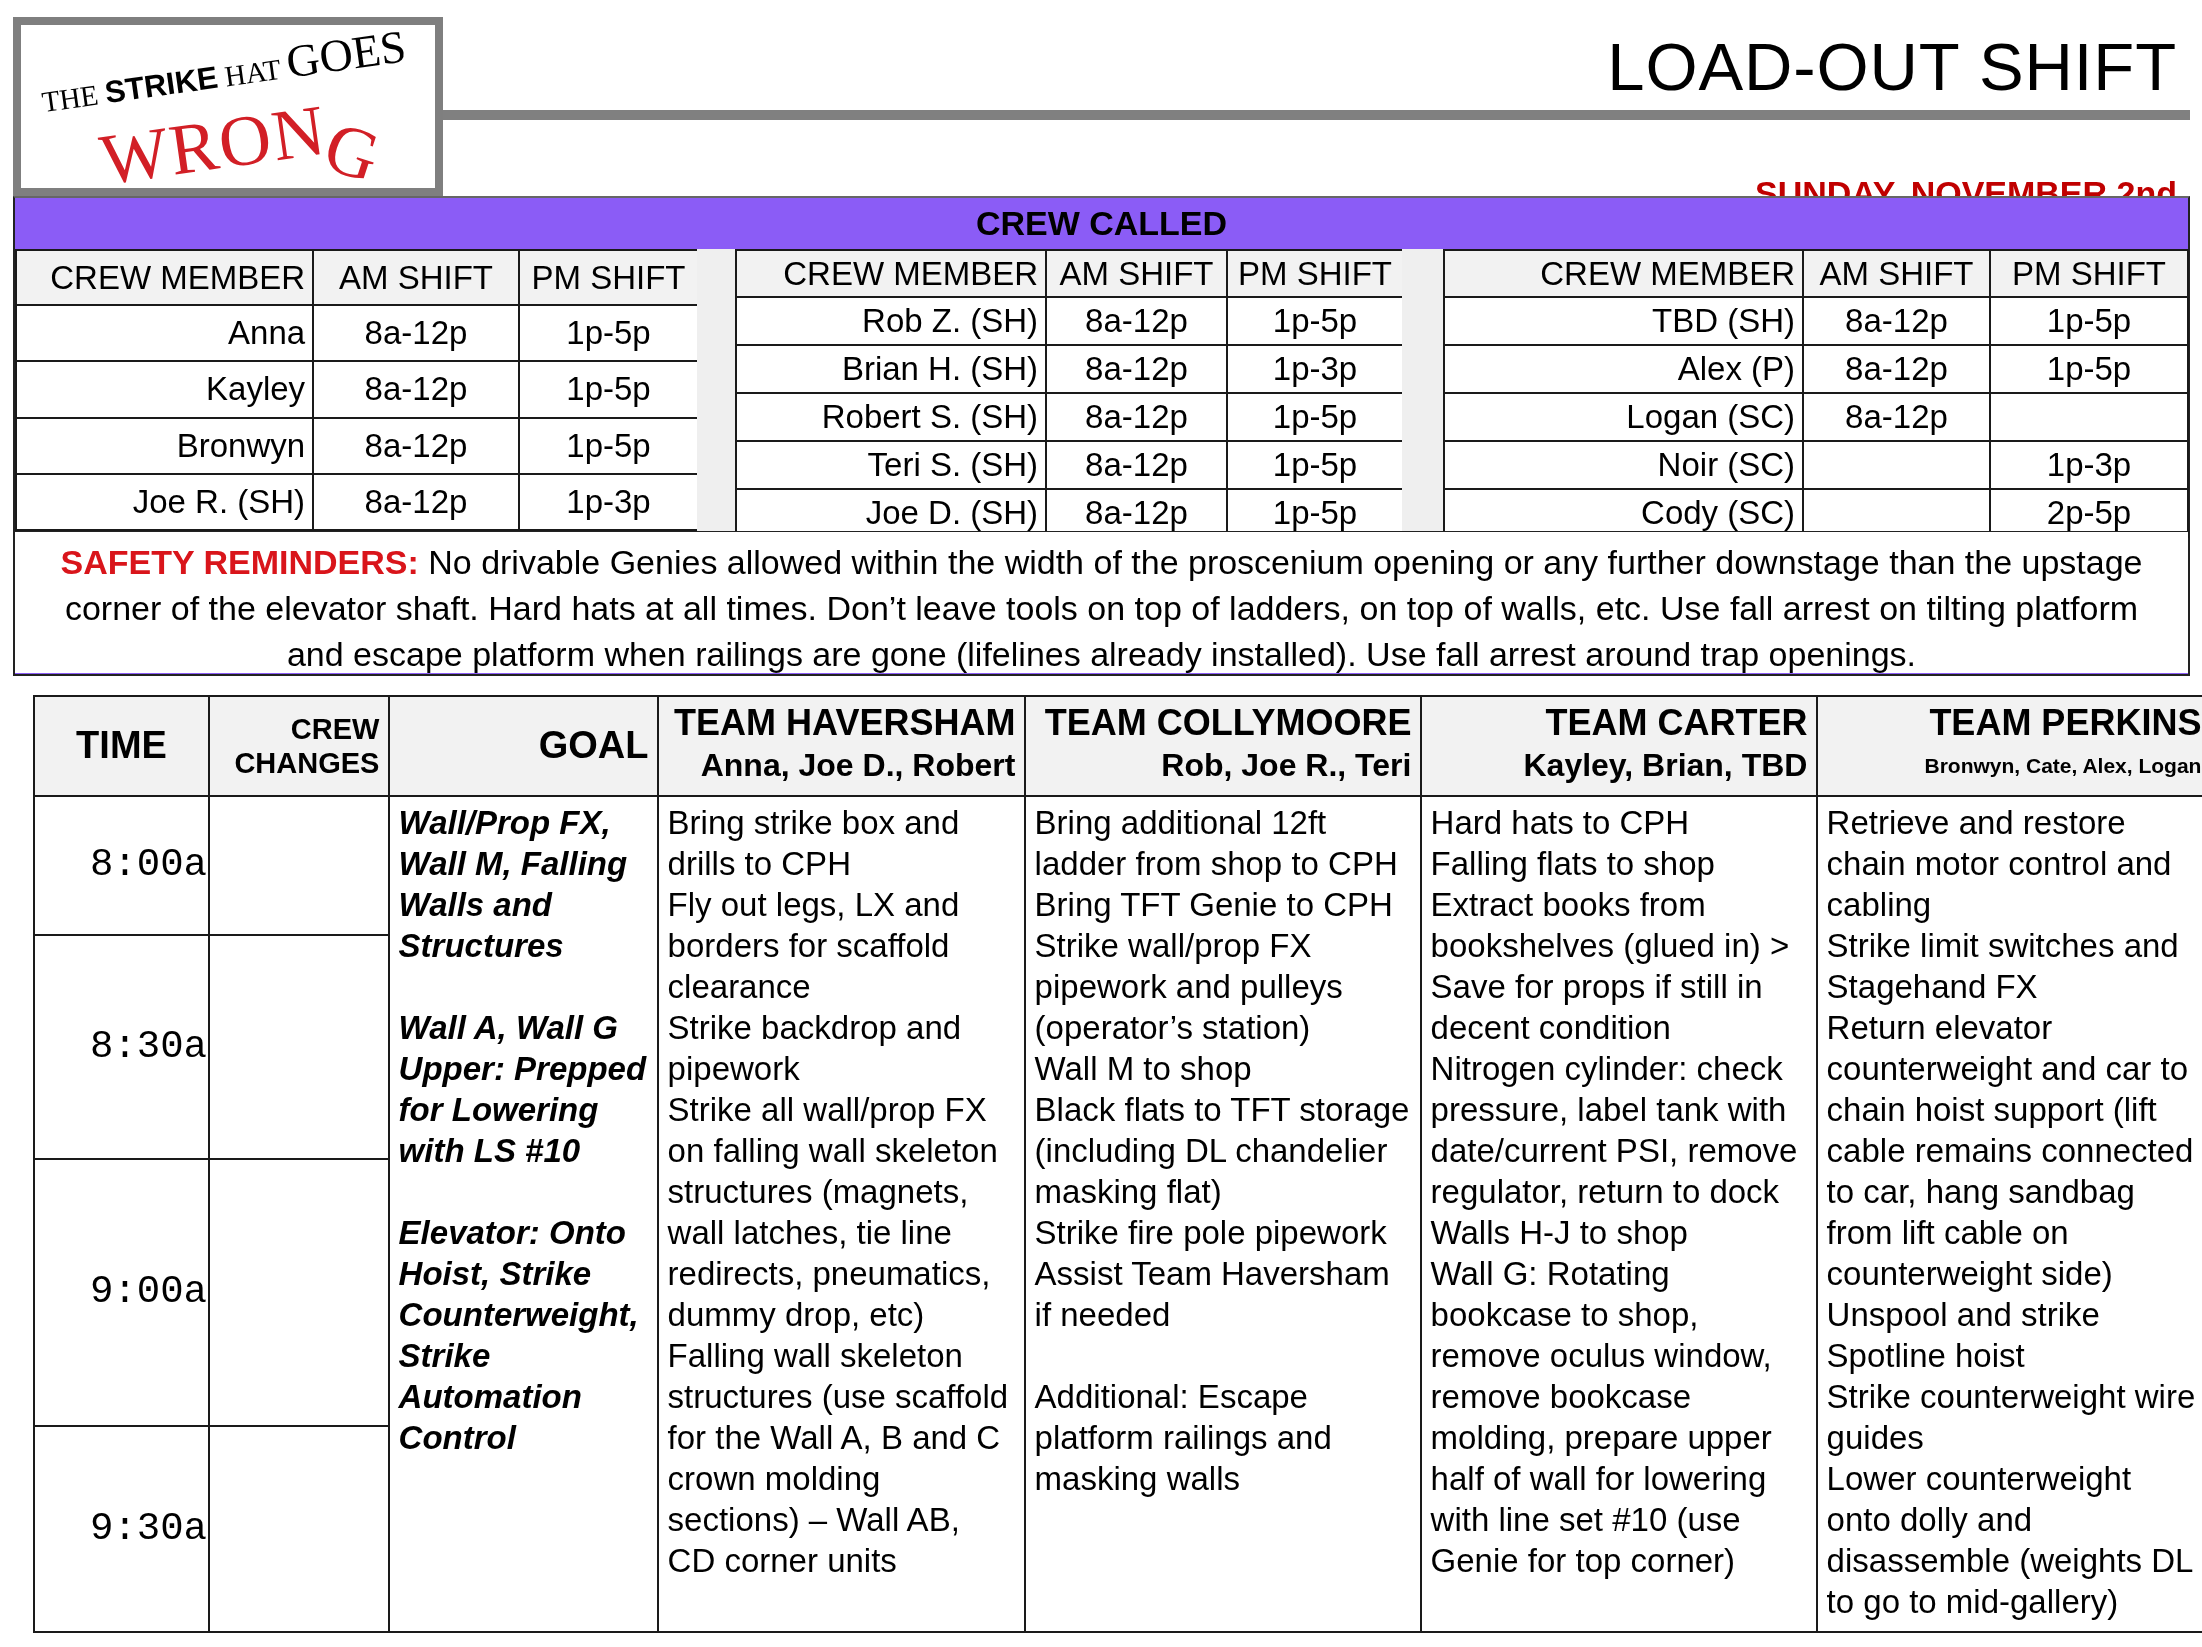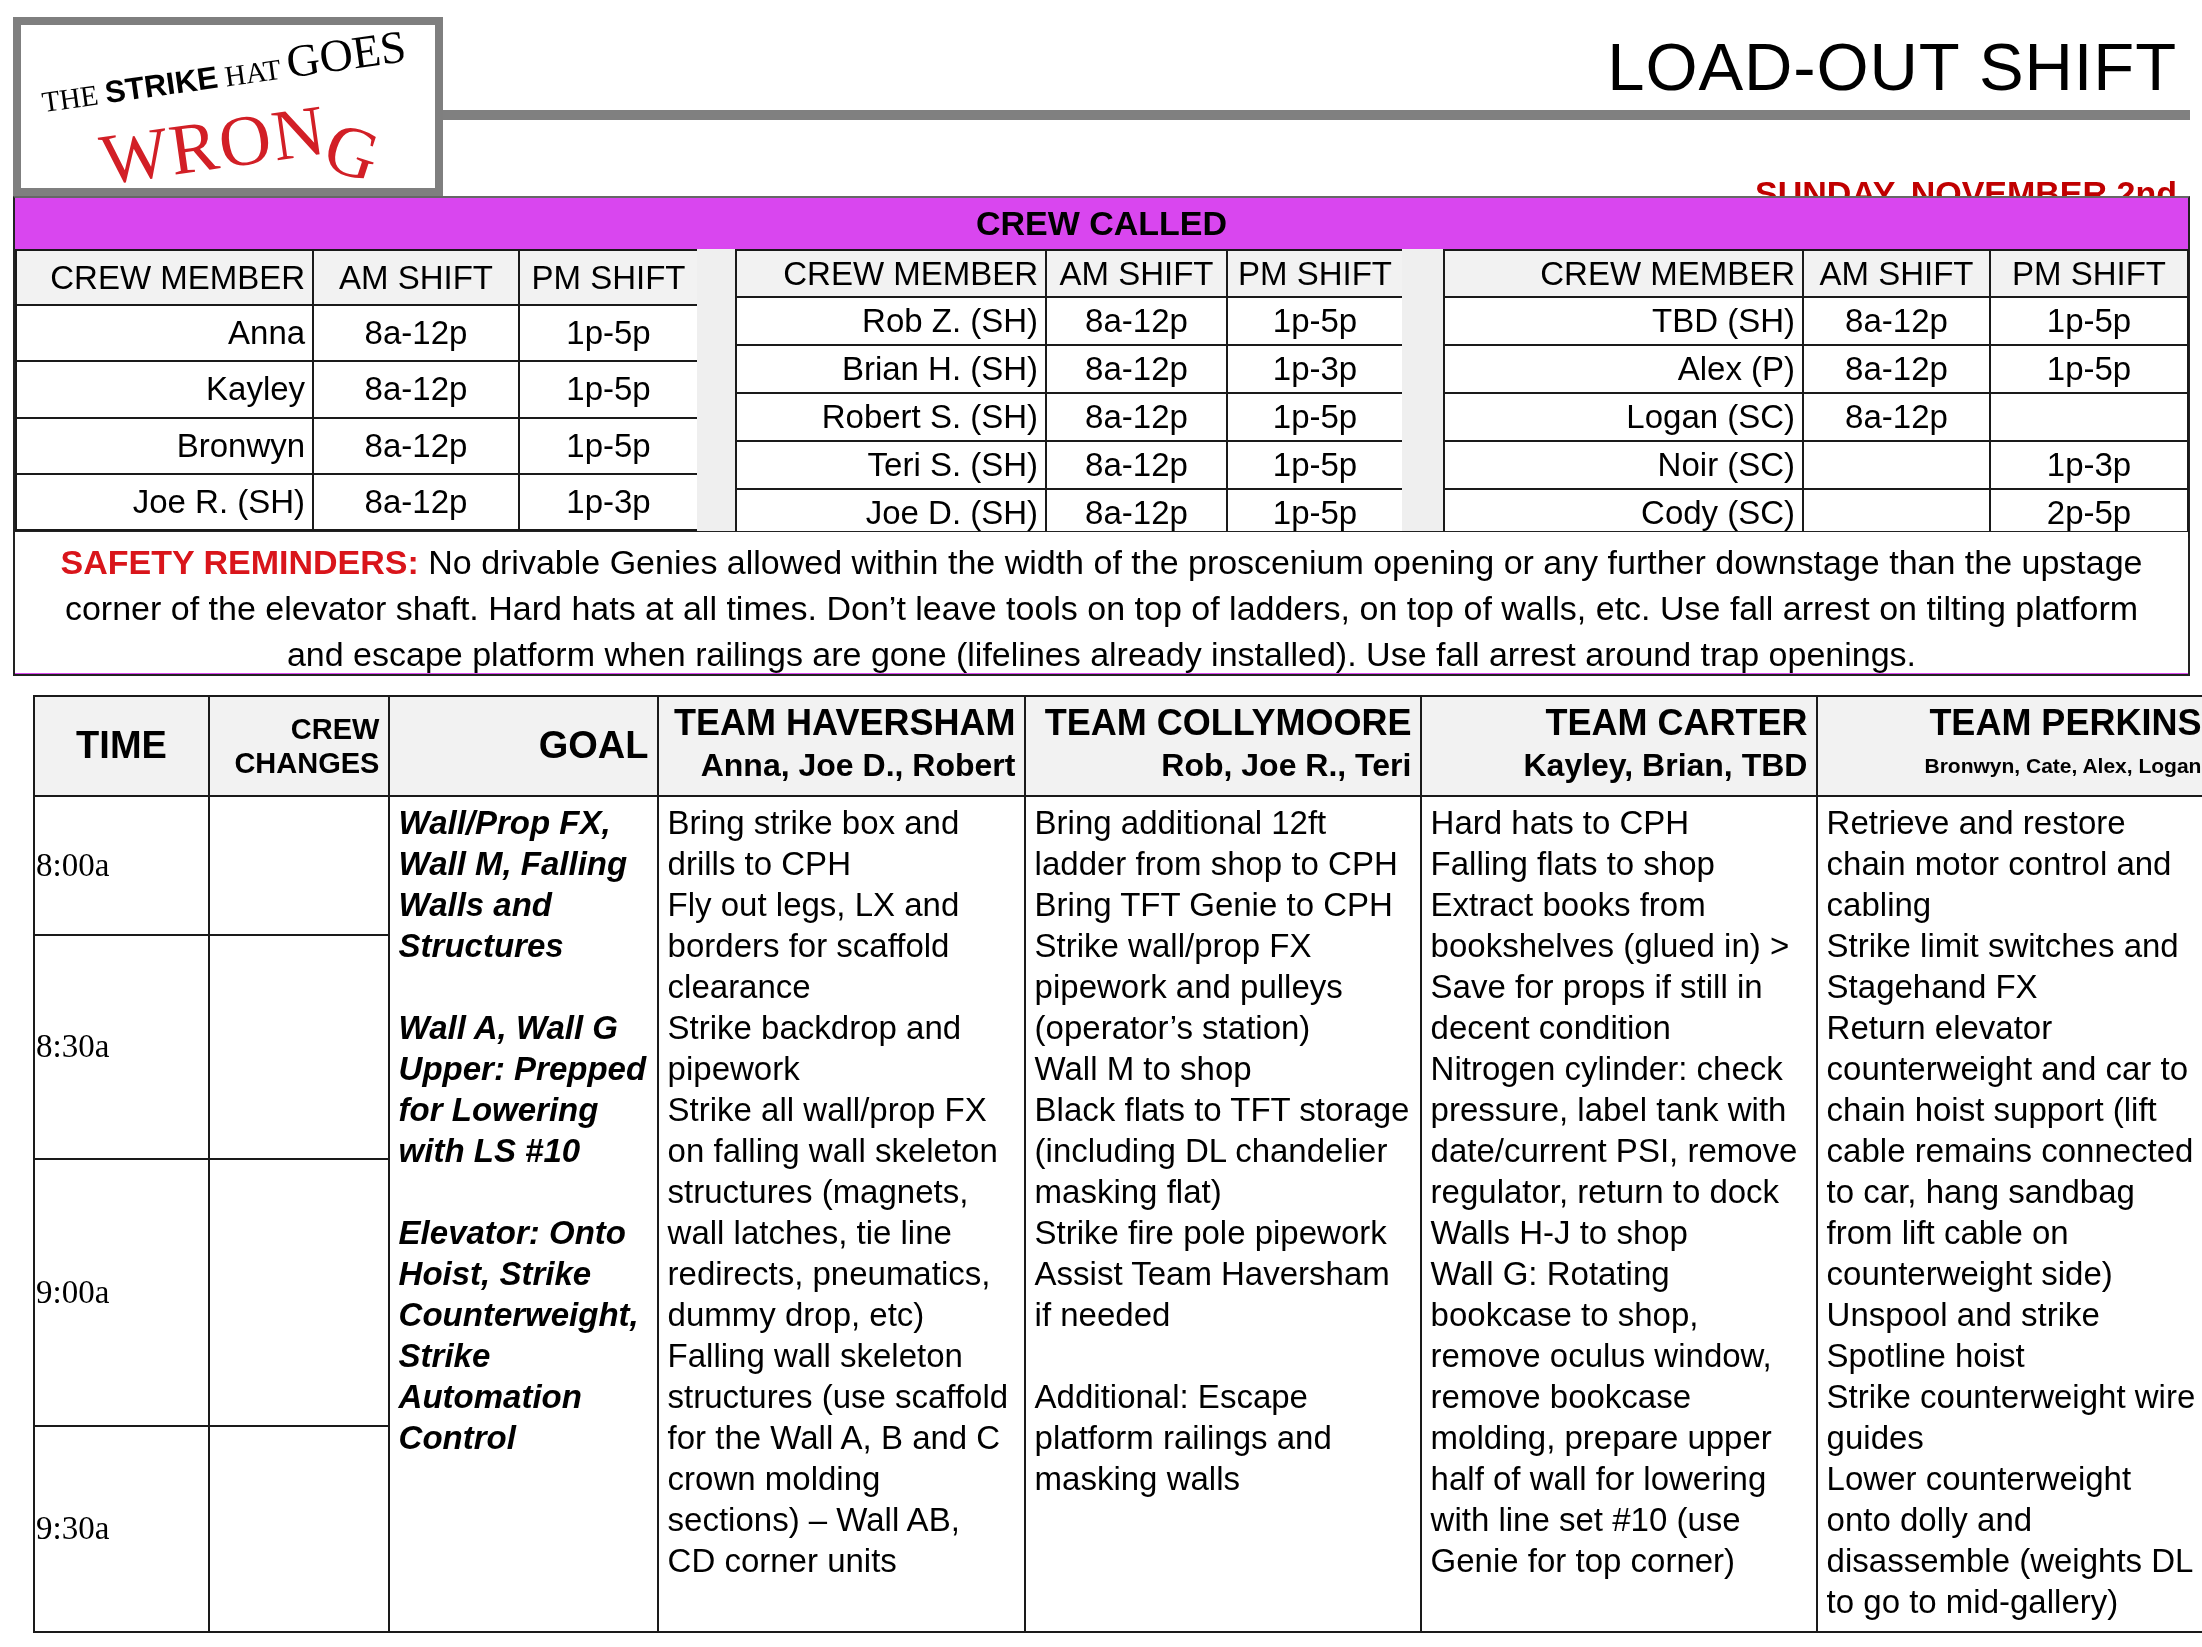--- a/index.html
+++ b/index.html
@@ -21,21 +21,21 @@
   #logo .wrong-g { position: absolute; left: 305px; top: 86px; transform: rotate(18deg);
                    font-family: "Liberation Serif", serif; font-size: 72px; color: #d21f26; }
 
   
   #title-bar { left: 443px; top: 110px; width: 1747px; height: 10.3px; background: #808080; }
   #title { right: 26px; top: 27.5px; font-size: 67px; letter-spacing: 0.9px; white-space: nowrap; }
   #date { right: 26px; top: 126px; font-size: 34px; font-weight: bold; color: #c00000; white-space: nowrap; margin-top: 48px; }
 
   
   #crew { left: 13px; top: 196px; width: 2177px; height: 480px; box-sizing: border-box;
-          border: 2.6px solid #222; border-top: 2.6px solid #666; background: #d946ef; }
+          border: 2.6px solid #222; border-top: 2.6px solid #666; background: #8b5cf6; }
   #crew-title { position: absolute; left: 0; top: 0; width: 100%; height: 51px; line-height: 51px;
                 text-align: center; font-weight: bold; font-size: 34px; }
   .cgroup { position: absolute; top: 51px; height: 282px; }
   .cgrid { width: 100%; height: 100%; border-collapse: collapse; table-layout: fixed; }
   .cgrid td, .cgrid th { border: 2.6px solid #1a1a1a; font-size: 33px; font-weight: normal;
                          padding: 0 6.9px; white-space: nowrap; height: 46px; }
   .cgrid th { background: #f2f2f2; height: 45px; }
   .cgrid td { background: #fff; }
   .cgrid .name { text-align: right; }
   .cgrid .shift { text-align: center; }
@@ -49,21 +49,21 @@
   #sched { left: 13px; top: 695px; width: 2177px; height: 935px; padding-left: 20px; }
   #sched table { width: 100%; height: 100%; border-collapse: collapse; table-layout: fixed; }
   #sched th, #sched td { border: 2.6px solid #1a1a1a; vertical-align: top; }
   #sched th { background: #f2f2f2; text-align: right; height: 91px; padding: 3.4px 8.6px; }
   #sched .h-time { text-align: center; vertical-align: middle; font-size: 38px; font-weight: bold; }
   #sched .h-crew { font-size: 29px; font-weight: bold; line-height: 34px; vertical-align: middle; }
   #sched .h-goal { font-size: 38px; font-weight: bold; vertical-align: middle; }
   #sched .team-name { font-size: 36px; font-weight: bold; line-height: 45px; white-space: nowrap; }
   #sched .team-members { font-size: 32px; line-height: 41px; white-space: nowrap; }
   #sched .team-members.small { font-size: 21px; }
-  #sched td.time { text-align: left; vertical-align: middle; font-size: 33px; font-family: Liberation Serif, serif; }
+  #sched td.time { text-align: right; vertical-align: middle; font-size: 39px; font-family: Liberation Mono, monospace; }
   #sched td.goal { font-size: 33px; font-weight: bold; line-height: 41px; padding: 5.2px 8.6px; font-style: italic; }
   #sched td.task { font-size: 33px; line-height: 41px; padding: 5.2px 8.6px; }
   .goal-block { margin-bottom: 41px; }
   .task-line { display: block; }
   .task-spacer { display: block; height: 41px; }
 </style>
 </head>
 <body>
 
 <div id="logo" class="abs">

